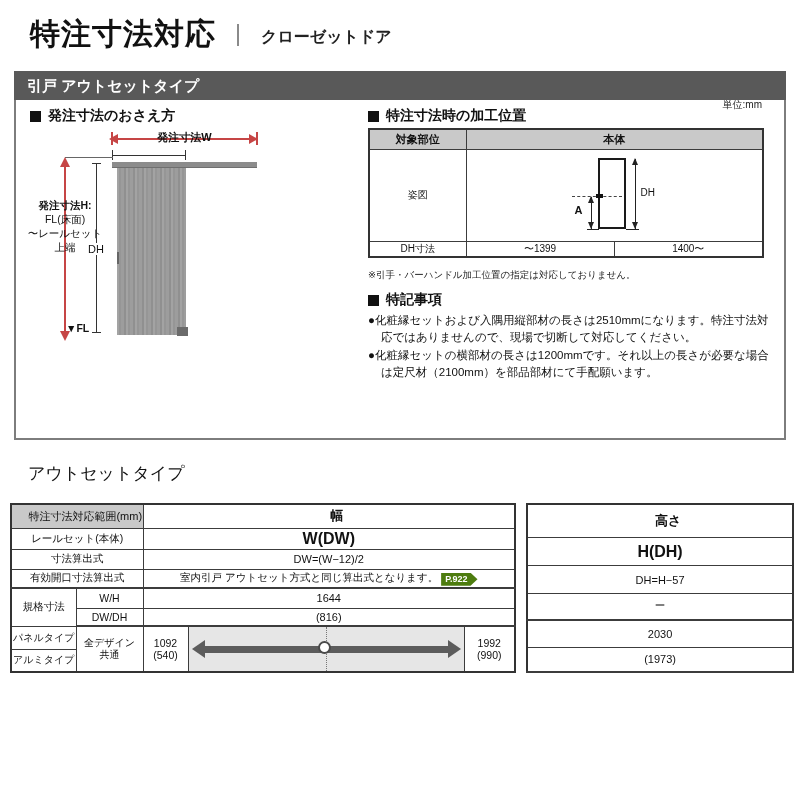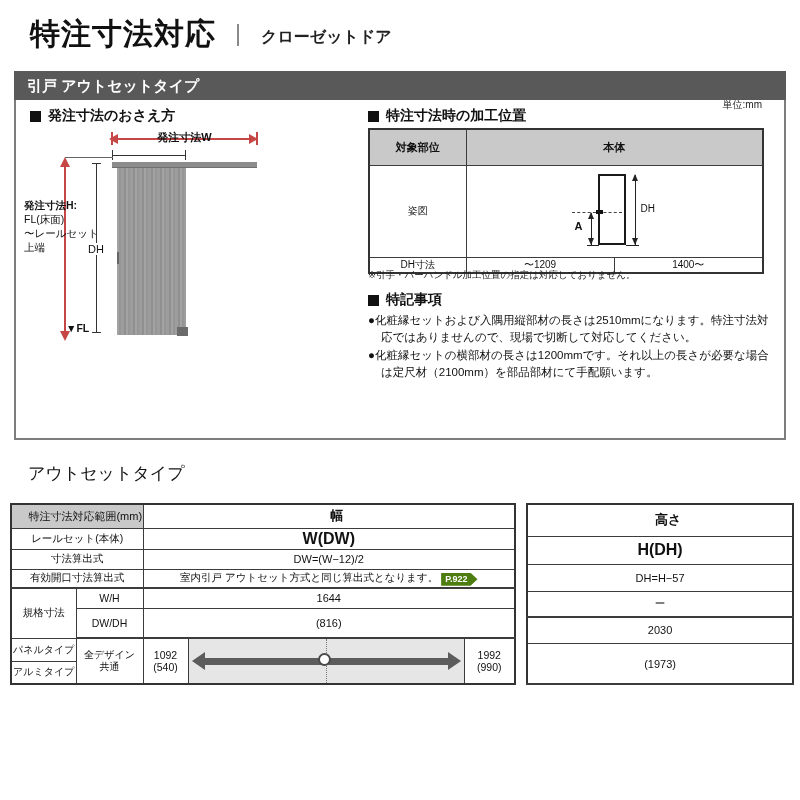--- a/index.html
+++ b/index.html
@@ -30,50 +30,50 @@
   .vline{position:absolute;width:1px;background:#333;}
   .redline-h{position:absolute;height:2px;background:var(--red);}
   .redline-v{position:absolute;width:2px;background:var(--red);}
   .tri{position:absolute;width:0;height:0;}
   .lbl{position:absolute;font-size:11px;color:#111;}
   .rail{position:absolute;left:112px;top:162px;width:145px;height:6px;background:#8c8c8c;border-bottom:1px solid #6f6f6f;}
   .door{position:absolute;left:117px;top:168px;width:69px;height:167px;
         background:repeating-linear-gradient(90deg,#a3a3a3 0 2px,#969696 2px 4px,#9d9d9d 4px 7px,#909090 7px 9px);}
   .door-handle{position:absolute;left:117px;top:252px;width:2px;height:12px;background:#666;}
   .door-guide{position:absolute;left:177px;top:327px;width:11px;height:9px;background:#6b6b6b;}
-  .hlabel-block{position:absolute;left:24px;top:198px;width:82px;
+  .hlabel-block{position:absolute;left:24px;top:198px;width:82px;text-align:center;
         font-size:10.5px;line-height:14px;color:#111;}
   .whitebg{background:#fff;padding:0 3px;}
 
   
   table{border-collapse:collapse;table-layout:fixed;}
   .mtable{position:absolute;left:368px;top:128px;width:394px;border:2px solid #333;}
   .mtable td{border:1px solid var(--bd);font-size:10px;text-align:center;padding:0;color:#111;}
-  .mtable .ghead td{background:var(--hdrgray);height:36px;font-size:11px;font-weight:bold;}
+  .mtable .ghead td{background:var(--hdrgray);height:20px;font-size:11px;font-weight:bold;}
   .figcell{position:relative;height:92px;background:#fff;}
   .fig-door{position:absolute;left:131px;top:8px;width:28px;height:71px;border:2px solid #1a1a1a;background:#fff;}
   .dash{position:absolute;border-top:1px dashed #444;height:0;}
   .unit{position:absolute;font-size:10px;color:#222;}
   .note{position:absolute;left:368px;top:269px;font-size:9.5px;color:#222;}
   .mrow td{height:13px;}
 
   
   .bullets{position:absolute;left:368px;top:312px;width:406px;font-size:11.5px;line-height:17px;color:#111;}
   .bullets .bi{text-indent:-13px;padding-left:13px;margin-bottom:1px;}
 
   
   .outset-head{position:absolute;left:28px;top:462px;font-size:17px;font-weight:normal;color:#111;}
   .btwrap{position:absolute;left:10px;top:503px;display:flex;gap:10px;}
   .bt{border:2px solid #333;}
   .bt td{border:1px solid var(--bd);font-size:10.5px;text-align:center;padding:0;color:#111;overflow:hidden;}
   .bt .gcell{background:var(--hdrgray);font-size:11px;}
   .bt .colhead{font-size:13px;font-weight:bold;}
   .bt .big{font-size:16px;font-weight:bold;}
   .bt .r1 td{height:24px;padding-left:16px;} .bt .r2 td{height:21px;} .bt .r3 td{height:20px;}
-  .bt .r4 td{height:19px;} .bt .r5 td{height:20px;} .bt .r6 td{height:30px;}
+  .bt .r4 td{height:19px;} .bt .r5 td{height:20px;} .bt .r6 td{height:18px;}
   .bt .r7 td{height:23px;} .bt .r8 td{height:23px;} .bt .r7h td{height:46px;}
   .bt tr.thick td{border-bottom-width:2px;}
   .pre{white-space:pre-line;line-height:12px;font-size:10.5px;}
   .pbadge{display:inline-block;vertical-align:-1px;margin-left:3px;background:#4d7c0f;color:#fff;
         font-size:9px;font-weight:bold;line-height:11px;padding:1px 10px 1px 4px;
         clip-path:polygon(0 0,calc(100% - 7px) 0,100% 50%,calc(100% - 7px) 100%,0 100%);}
   .zone{position:relative;background:var(--zone);}
   .dotline{position:absolute;left:50%;top:0;bottom:0;width:0;border-left:1px dotted #777;}
   .rbar{position:absolute;left:14px;right:14px;top:50%;margin-top:-3.5px;height:7px;background:var(--rarrow);}
   .rhead{position:absolute;top:50%;margin-top:-9px;width:0;height:0;
@@ -164,21 +164,21 @@
         <div class="vline" style="left:168px;top:9px;height:70px;background:#222;"></div>
         <div class="tri" style="left:165px;top:8px;border-left:3.5px solid transparent;border-right:3.5px solid transparent;border-bottom:7px solid #222;"></div>
         <div class="tri" style="left:165px;top:72px;border-left:3.5px solid transparent;border-right:3.5px solid transparent;border-top:7px solid #222;"></div>
         <div style="position:absolute;left:174px;top:37px;font-size:10px;">DH</div>
         <div class="hline" style="left:120px;top:79px;width:12px;background:#222;"></div>
         <div class="hline" style="left:159px;top:79px;width:13px;background:#222;"></div>
       </td>
     </tr>
     <tr class="mrow">
       <td>DH寸法</td>
-      <td>〜1209</td>
+      <td>〜1399</td>
       <td>1400〜</td>
     </tr>
   </tbody>
     </table>
   <div class="note">※引手・バーハンドル加工位置の指定は対応しておりません。</div>
 
   <div class="sec-head" style="left:368px;top:291px;">
     <span class="sq"></span>
     <span>特記事項</span>
   </div>

